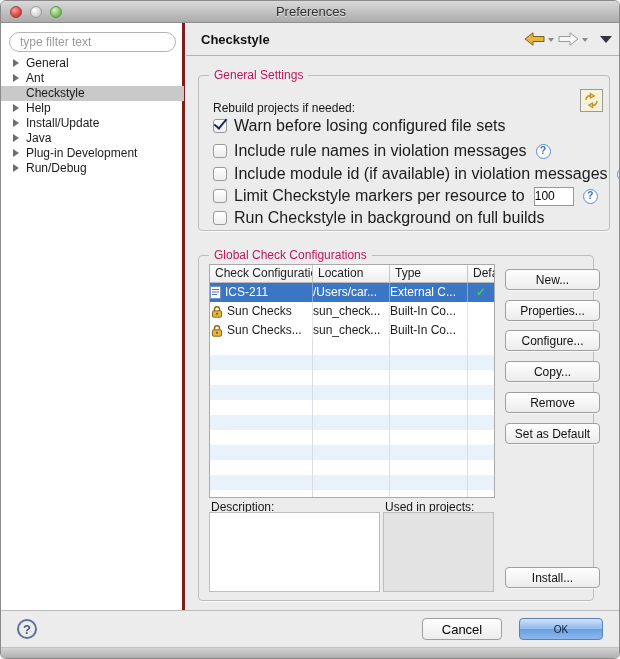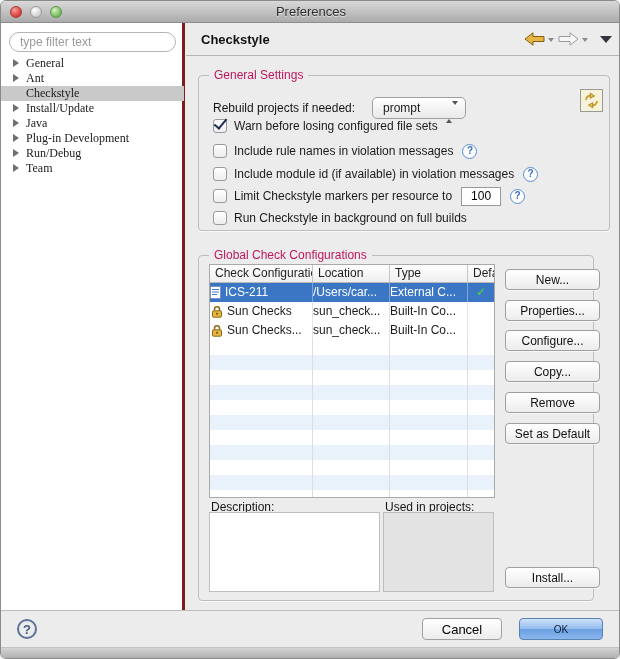--- a/index.html
+++ b/index.html
@@ -25,21 +25,21 @@
   
   .sidebar { position:absolute; left:0; top:22px; width:184px; height:587px;
              background:#ffffff; border-right:3px solid #7f1d1d; }
   .filter-input { position:absolute; left:8px; top:9px; width:167px; height:20px;
                   border:1px solid #b4b4b4; border-radius:10px; padding:0 10px;
                   font-family:"Liberation Sans",sans-serif; font-size:12px; color:#333;
                   background:#fff; outline:none; }
   .filter-input::placeholder { color:#9a9a9a; }
   .tree { position:absolute; left:0; top:33px; width:183px; }
   .tree-item { position:relative; height:15px; line-height:15px; font-size:12px;
-               padding-left:25px; white-space:nowrap; cursor:default;font-family:Liberation Serif, serif; }
+               padding-left:25px; white-space:nowrap; cursor:default; }
   .tree-item.selected { background:#c9c9c9; }
   .tw { position:absolute; left:12px; top:3px; width:0; height:0;
         border-left:6px solid #6e6e6e; border-top:4px solid transparent; border-bottom:4px solid transparent; }
 
   
   .rpanel { position:absolute; left:185px; top:22px; width:435px; height:587px; background:#ececec; }
   .rheader { position:absolute; left:0; top:0; width:435px; height:33px; border-bottom:1px solid #b3b3b3; }
   .rtitle { position:absolute; left:15px; top:0; height:33px; line-height:33px;
             font-size:13px; font-weight:bold; color:#111; }
   .nav { position:absolute; right:9px; top:9px; display:flex; align-items:center; gap:3px; }
@@ -69,26 +69,26 @@
 
   .tool-btn { position:absolute; right:6px; top:13px; width:23px; height:23px;
               background:#f7f2da; border:1px solid #999; display:flex; align-items:center; justify-content:center;
               cursor:pointer; }
 
   .cb-row { position:absolute; left:14px; height:18px; display:flex; align-items:center; }
   .checkbox { width:14px; height:14px; border:1px solid #9a9a9a; border-radius:3px;
               background:linear-gradient(#ffffff,#ededed); position:relative; flex:0 0 auto; cursor:pointer; }
   .checkbox.checked::after { content:""; position:absolute; left:3px; top:-4px; width:5px; height:11px;
               border-right:2.5px solid #1d2c54; border-bottom:2.5px solid #1d2c54; transform:rotate(40deg); }
-  .cb-label { margin-left:7px; font-size:12px; white-space:nowrap; }
+  .cb-label { margin-left:7px; font-size:16px; white-space:nowrap; }
   .help-badge { width:15px; height:15px; border:1.5px solid #5b8dd6; border-radius:50%;
                 color:#3a6fbe; font-size:10px; font-weight:bold; text-align:center; line-height:12px;
                 margin-left:9px; flex:0 0 auto; cursor:pointer; background:#fdfdfd; }
   .limit-input { width:40px; height:19px; border:1px solid #999; background:#fff; margin-left:9px;
-                 font-family:"Liberation Sans",sans-serif; font-size:12px; text-align:center; outline:none; }
+                 font-family:"Liberation Sans",sans-serif; font-size:12px; outline:none; }
 
   
   .ctable { position:absolute; left:10px; top:8px; width:286px; height:234px;
             background:#fff; border:1px solid #a9a9a9; overflow:hidden; }
   .thead { display:flex; height:18px; background:linear-gradient(#ffffff,#eeeeee);
            border-bottom:1px solid #b9b9b9; }
   .th { font-size:12px; color:#1d1d1d; padding:1px 0 0 5px; white-space:nowrap; overflow:hidden;
         border-right:1px solid #c6c6c6; cursor:default; }
   .trow { display:flex; height:19px; align-items:center; cursor:default; }
   .trow .td { font-size:12px; white-space:nowrap; overflow:hidden; height:19px;
@@ -160,37 +160,37 @@
       </div>
       <div class="tree-item">
         <span class="tw"></span>
         <span>Ant</span>
       </div>
       <div class="tree-item selected">
         <span>Checkstyle</span>
       </div>
       <div class="tree-item">
         <span class="tw"></span>
+        <span>Help</span>
+      </div>
+      <div class="tree-item">
+        <span class="tw"></span>
         <span>Install/Update</span>
       </div>
       <div class="tree-item">
         <span class="tw"></span>
         <span>Java</span>
       </div>
       <div class="tree-item">
         <span class="tw"></span>
         <span>Plug-in Development</span>
       </div>
       <div class="tree-item">
         <span class="tw"></span>
         <span>Run/Debug</span>
-      </div>
-      <div class="tree-item">
-        <span class="tw"></span>
-        <span>Team</span>
       </div>
     </div>
   </div>
 
   <div class="rpanel">
 
     <div class="rheader">
       <span class="rtitle">Checkstyle</span>
       <div class="nav">
         <svg width="21" height="14" viewBox="0 0 21 14">
@@ -202,26 +202,20 @@
         </svg>
         <span class="caret-sm"></span>
         <span class="menu-tri"></span>
       </div>
     </div>
 
     <div class="group" id="group-general">
       <span class="group-label">General Settings</span>
 
       <span class="field-label" style="position:absolute; left:14px; top:25px;">Rebuild projects if needed:</span>
-      <div class="popup">
-        <span>prompt</span>
-        <span class="stepper">
-          <span class="up"></span><span class="dn"></span>
-        </span>
-      </div>
       <div class="tool-btn">
         <svg width="17" height="17" viewBox="0 0 17 17">
           <path d="M3 8 C3 4.8 5.6 3.2 8.4 3.8" fill="none" stroke="#cd9c2e" stroke-width="1.8"></path>
           <polygon points="7.2,1.2 11.6,3.9 7.2,6.3" fill="#e9c054" stroke="#a17616" stroke-width="0.8"></polygon>
           <path d="M14 9 C14 12.2 11.4 13.8 8.6 13.2" fill="none" stroke="#cd9c2e" stroke-width="1.8"></path>
           <polygon points="9.8,15.8 5.4,13.1 9.8,10.7" fill="#e9c054" stroke="#a17616" stroke-width="0.8"></polygon>
         </svg>
       </div>
 
       <div class="cb-row" style="top:41px;">

